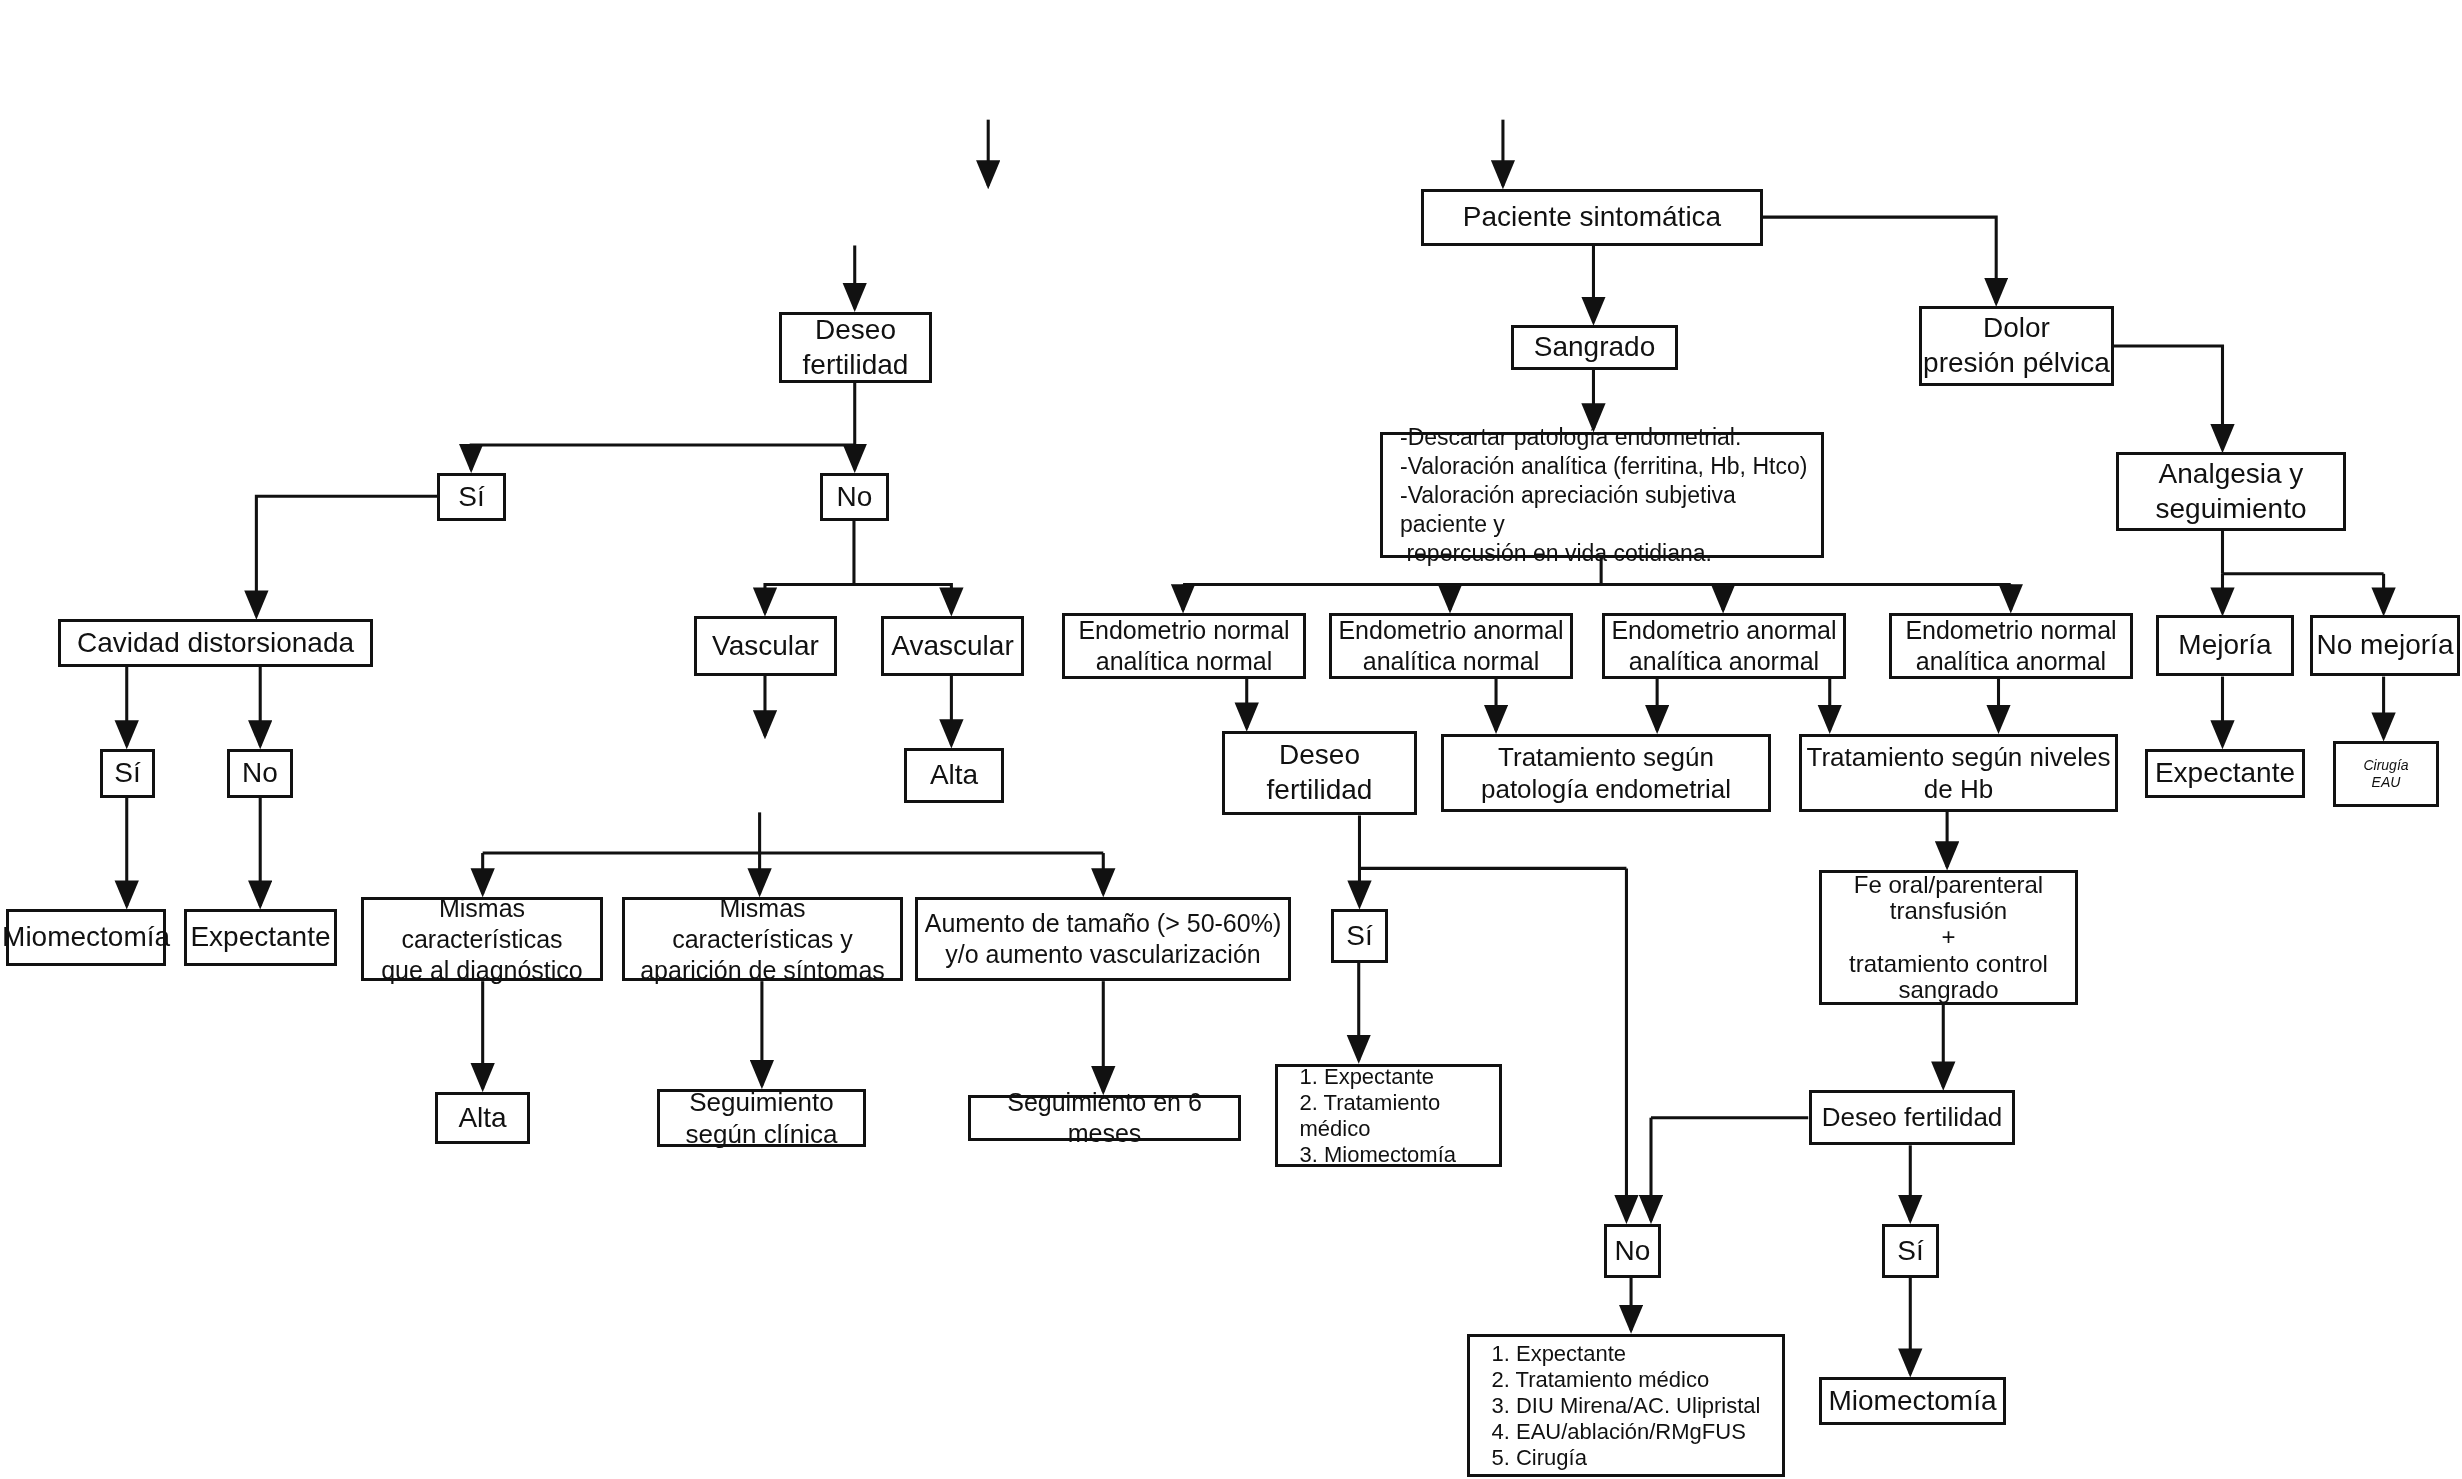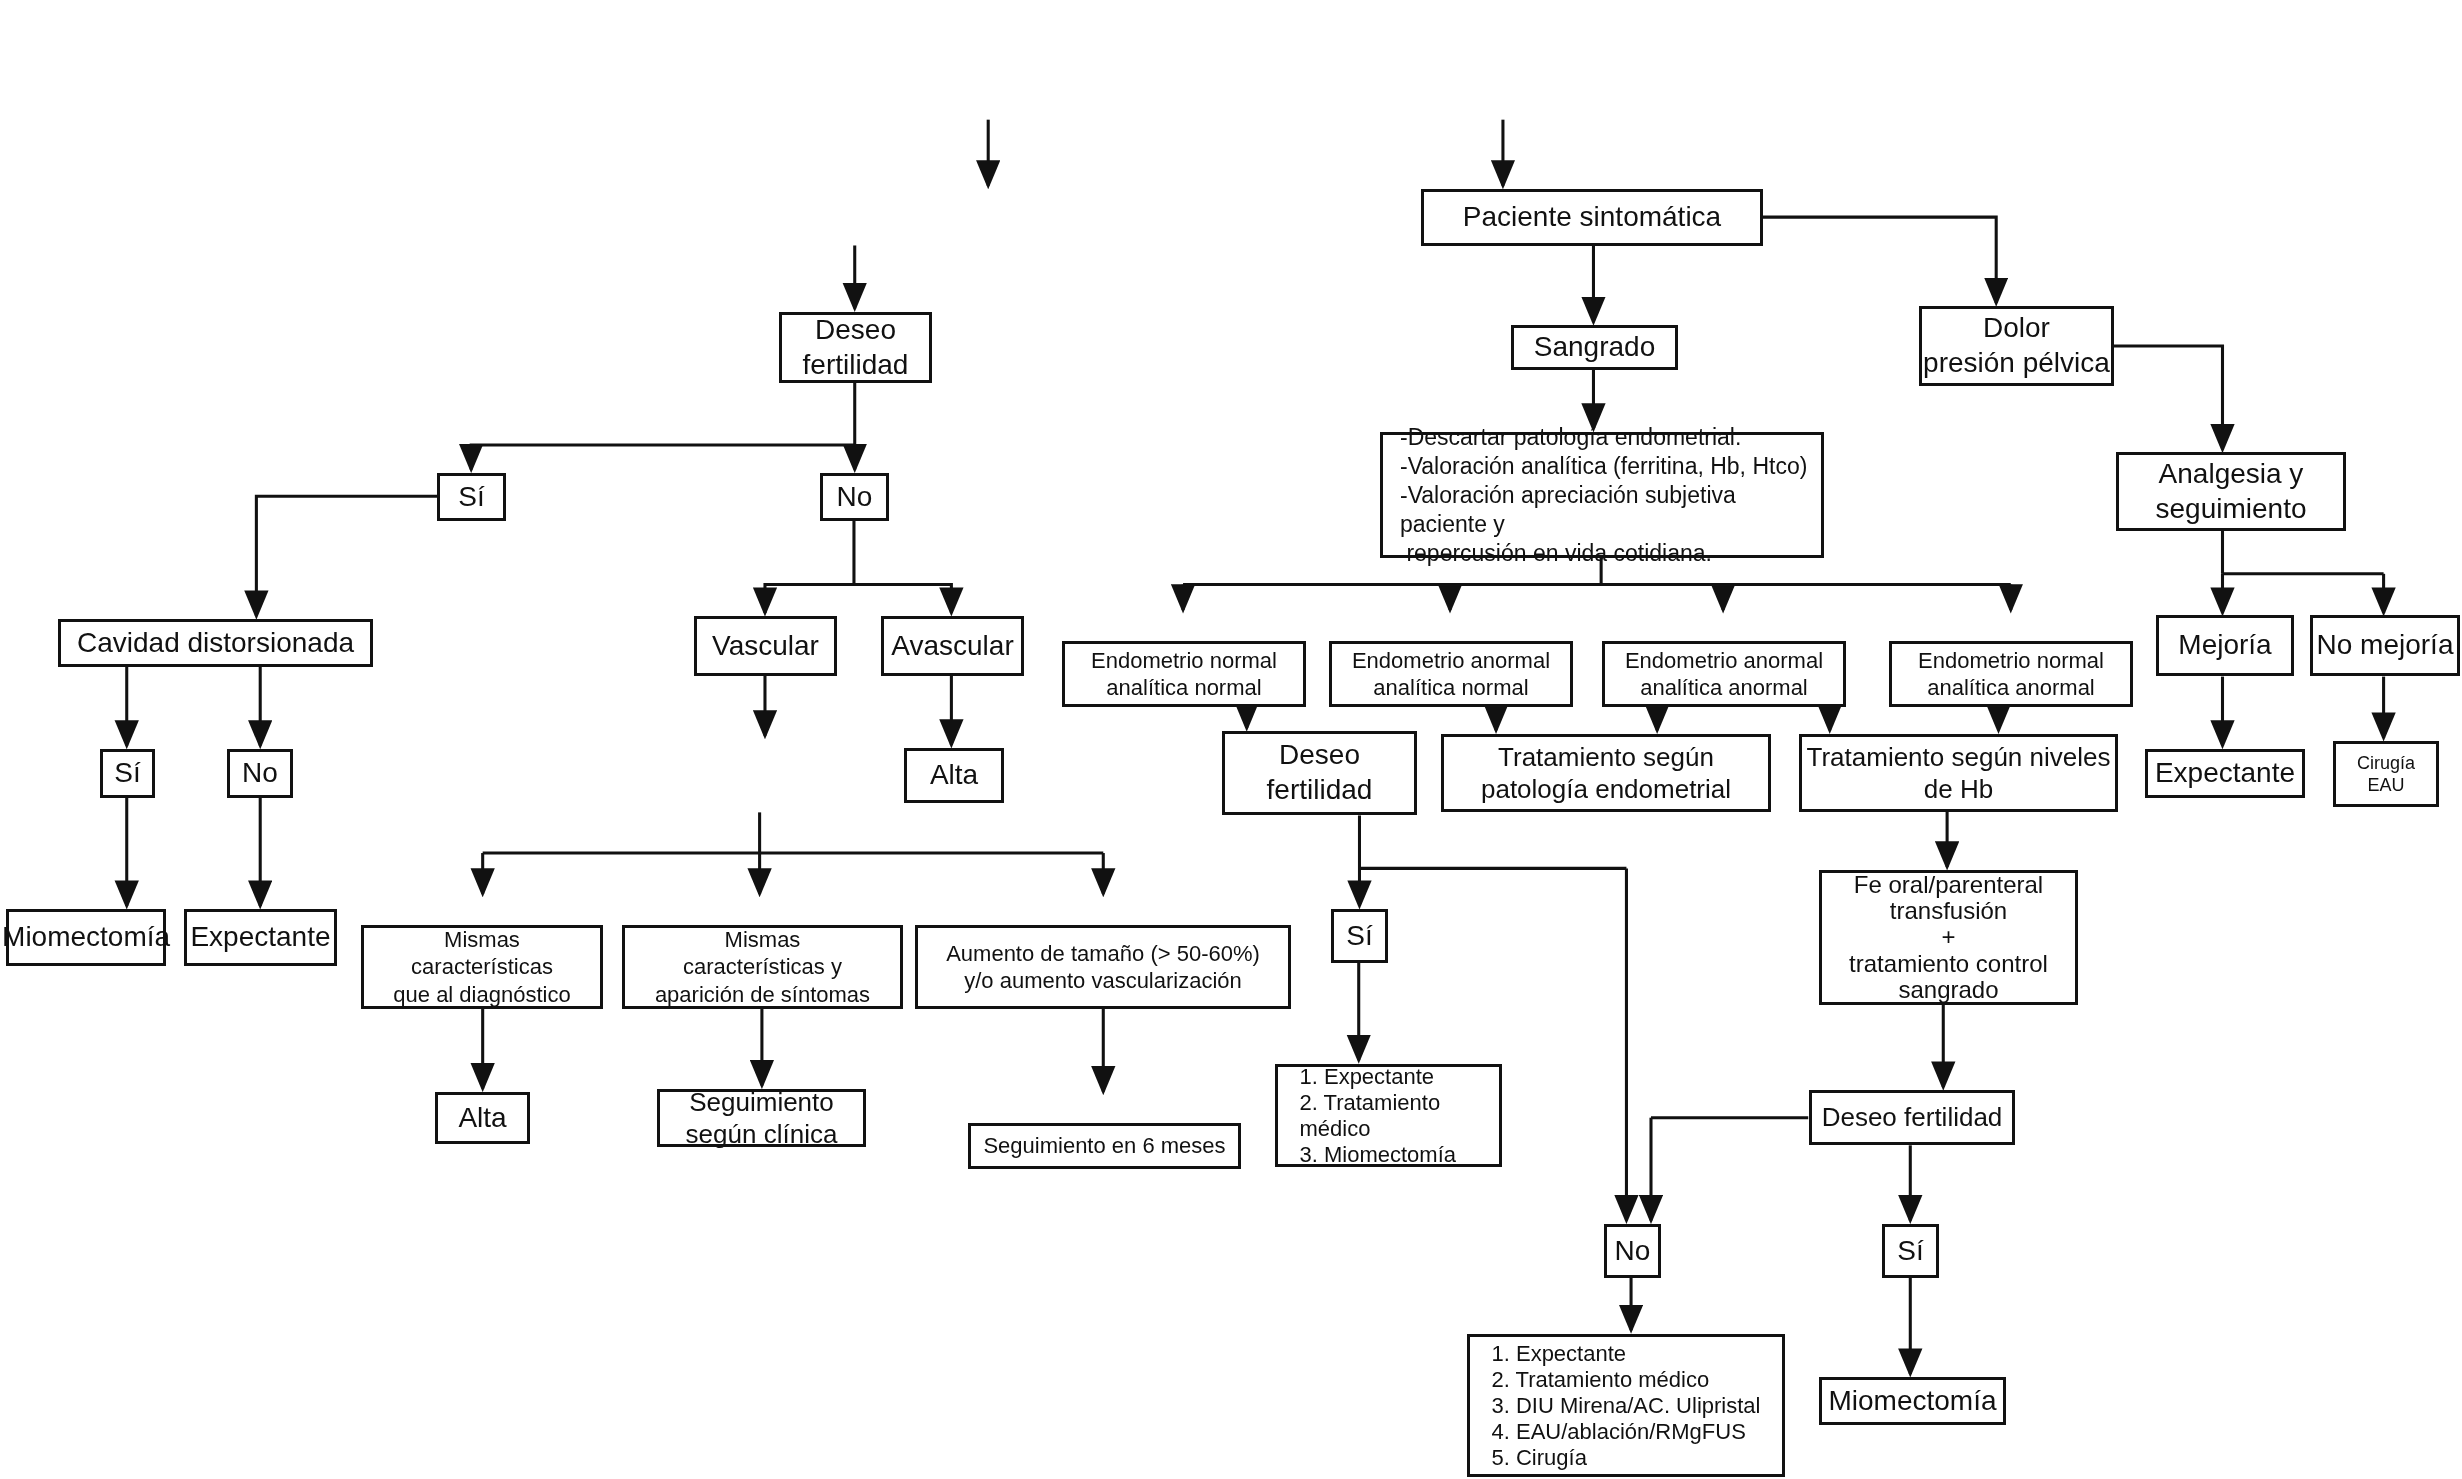--- a/index.html
+++ b/index.html
@@ -11,23 +11,23 @@
   svg.connectors { position:absolute; left:0; top:0; width:2462px; height:1479px; }
   .node {
     position:absolute; box-sizing:border-box;
     border:3.8px solid #111111; background:#ffffff;
     display:flex; align-items:center; justify-content:center;
     text-align:center; white-space:pre-line;
     font-size:28px; line-height:1.24; letter-spacing:0;
   }
   .lh13 { line-height:1.34; }
   .fs34 { font-size:26px; }
-  .fs33 { font-size:22px;margin-top:28px; }
+  .fs33 { font-size:25px; }
   .fs31 { font-size:24px; line-height:1.10; }
-  .fs29 { font-size:18px; }
+  .fs29 { font-size:14px;font-style:italic; }
   .desc {
     font-size:23px; line-height:29px;
     justify-content:flex-start; text-align:left; padding-left:17px; padding-right:6.1px;
   }
   .list {
     font-size:22px; line-height:26px;
     justify-content:flex-start; text-align:left; padding-left:21.5px; padding-right:4.6px;
   }
 </style>
 </head>

